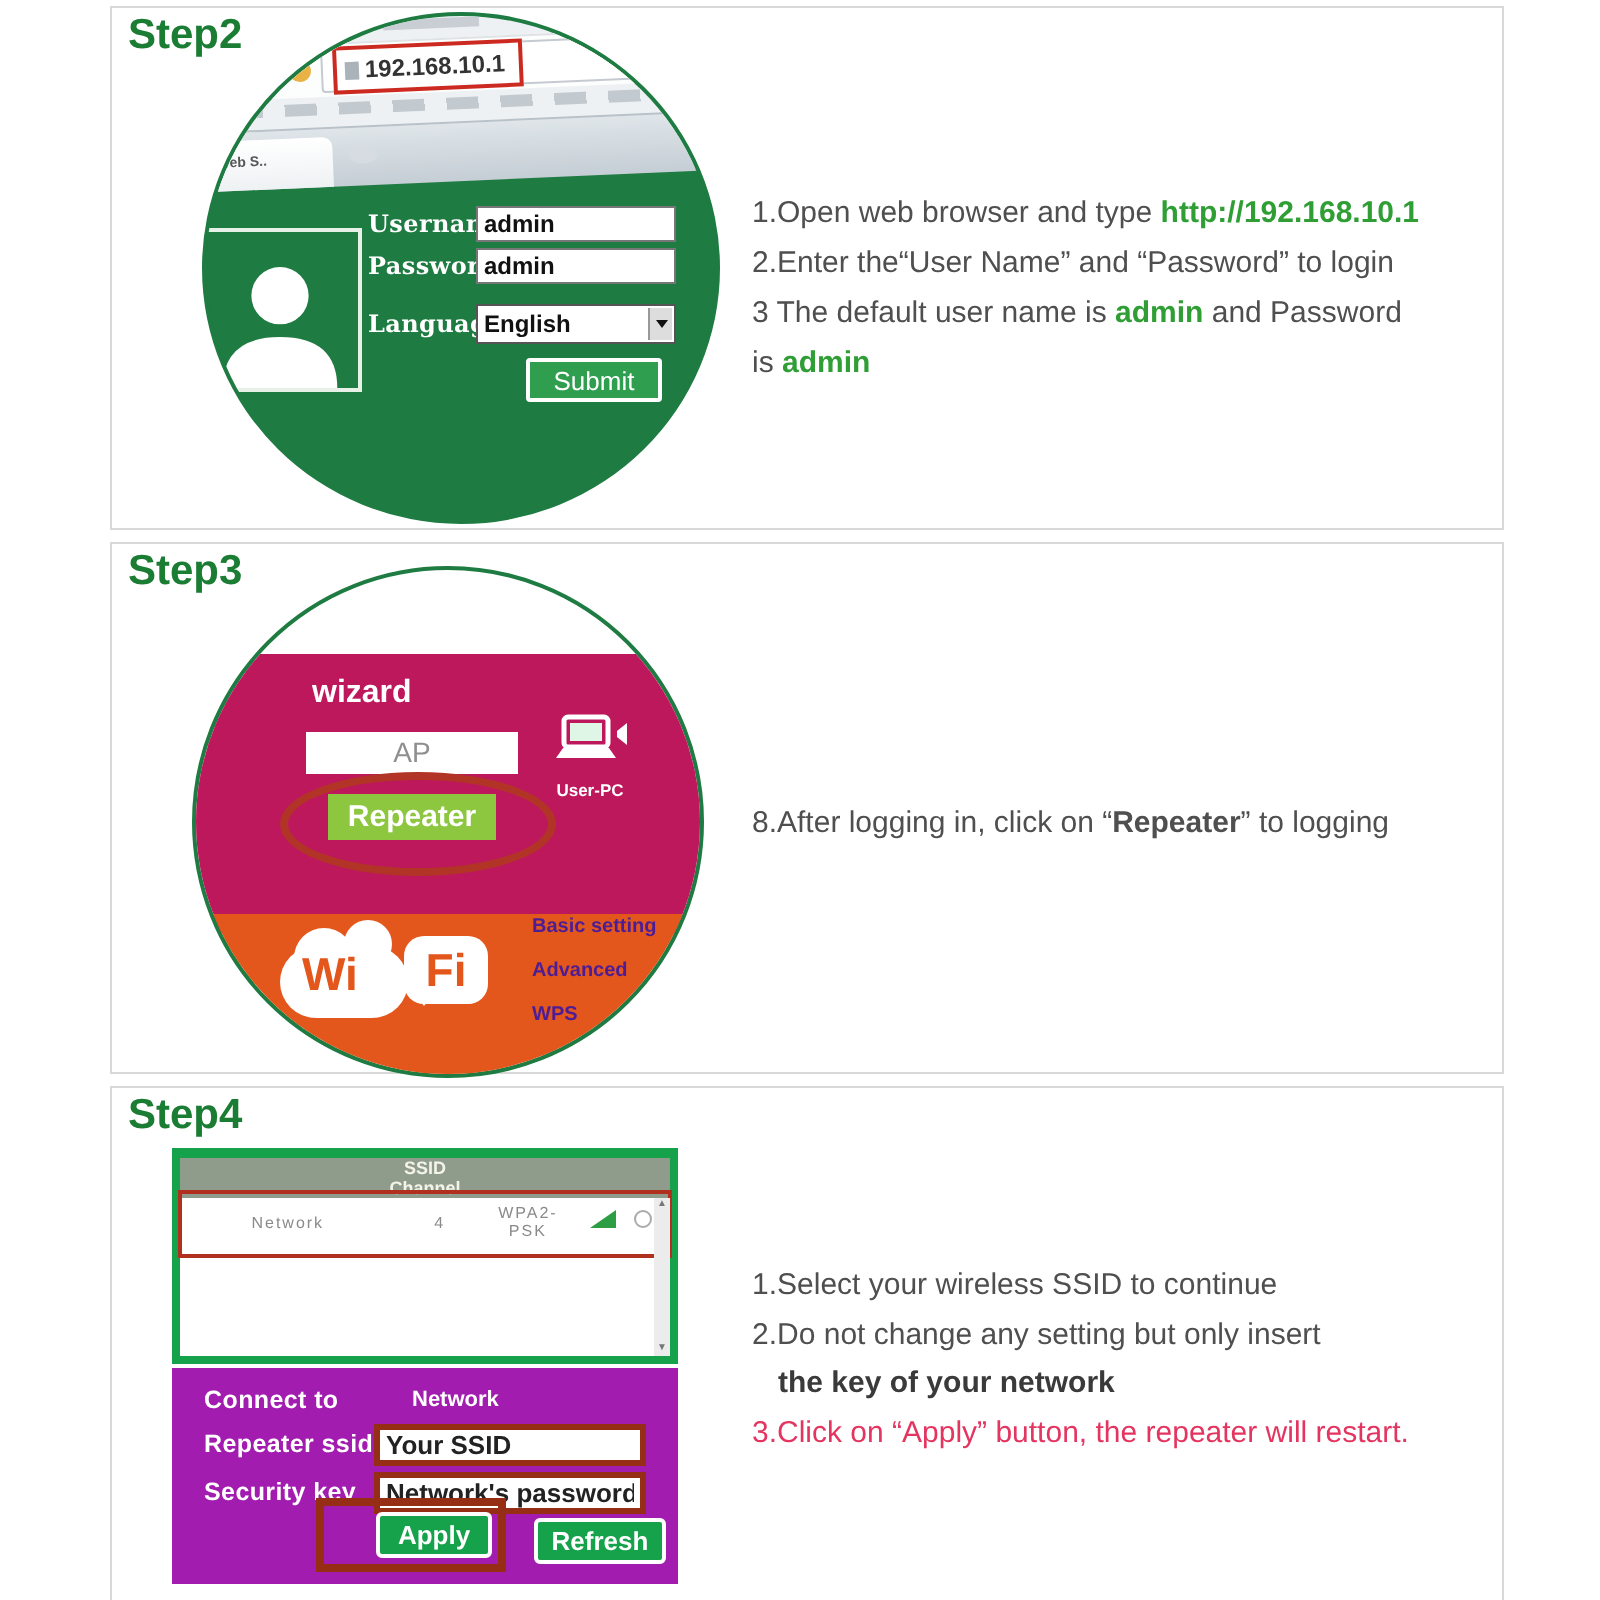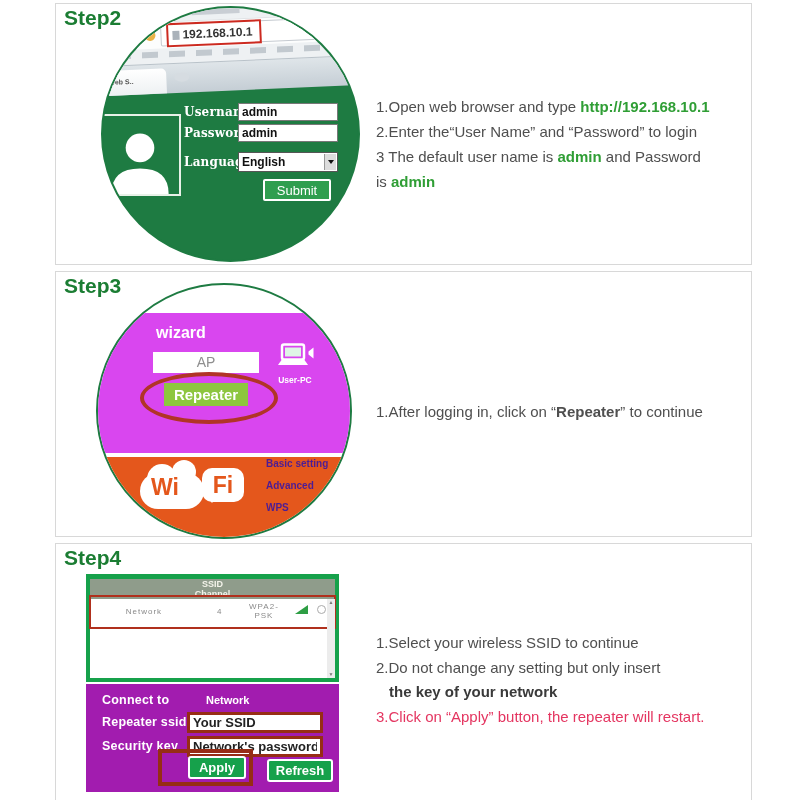--- a/index.html
+++ b/index.html
@@ -48,21 +48,21 @@
   .lsel{width:92px;height:18px;background:#fff;border:1px solid #555;font-size:12px;font-weight:bold;color:#111;
         position:relative;padding:0 3px;line-height:18px;box-sizing:content-box;}
   .selarrow{position:absolute;right:1px;top:1px;bottom:1px;width:11px;background:#ddd;border-left:1px solid #999;
             display:flex;align-items:center;justify-content:center;}
   .selarrow::after{content:"";border:3px solid transparent;border-top:4px solid #111;margin-top:3px;}
   .submit{position:absolute;left:160px;top:171px;width:68px;height:22px;background:#2f9e4f;border:2px solid #fff;
           color:#fff;font-size:13px;border-radius:2px;font-family:"Liberation Sans",sans-serif;padding:0;}
 
   
   .c3{left:40px;top:11px;width:252px;height:252px;background:#fff;border:2px solid #1e7b42;}
-  .greenband{position:absolute;left:0;top:28px;width:100%;height:140px;background:#d946ef;}
+  .greenband{position:absolute;left:0;top:42px;width:100%;height:140px;background:#be185d;}
   .orangeband{position:absolute;left:0;top:172px;width:100%;height:80px;background:#e4571c;}
   .wizard-h{position:absolute;left:58px;top:11px;font-size:16px;font-weight:bold;color:#fff;}
   .apbox{position:absolute;left:55px;top:39px;width:106px;height:21px;background:#fff;color:#8f8f8f;
          font-size:14px;text-align:center;line-height:21px;}
   .repeater{position:absolute;left:66px;top:70px;width:84px;height:23px;background:#8dc63f;color:#fff;
             font-size:15px;font-weight:600;text-align:center;line-height:23px;}
   .red-ellipse{position:absolute;left:42px;top:59px;width:130px;height:44px;border:4px solid #b13427;border-radius:50%;}
   .userpc{position:absolute;left:172px;top:30px;width:50px;text-align:center;}
   .userpc-l{font-size:8.5px;font-weight:bold;color:#fff;margin-top:1px;}
   .omenu{position:absolute;left:168px;top:168px;}
@@ -204,21 +204,21 @@
 
       <div class="omenu">
         <div class="omi">Basic setting</div>
         <div class="omi">Advanced</div>
         <div class="omi">WPS</div>
       </div>
     </div>
 
     <div class="instr i3">
       <div class="iline">
-        <span>1.After logging in, click on “</span><span class="b">Repeater</span><span>” to continue</span>
+        <span>8.After logging in, click on “</span><span class="b">Repeater</span><span>” to logging</span>
       </div>
     </div>
   </section>
 
   <section class="panel p3">
     <h2 class="step-title">Step4</h2>
 
     <div class="s4col">
       <div class="tframe">
         <div class="thead">

